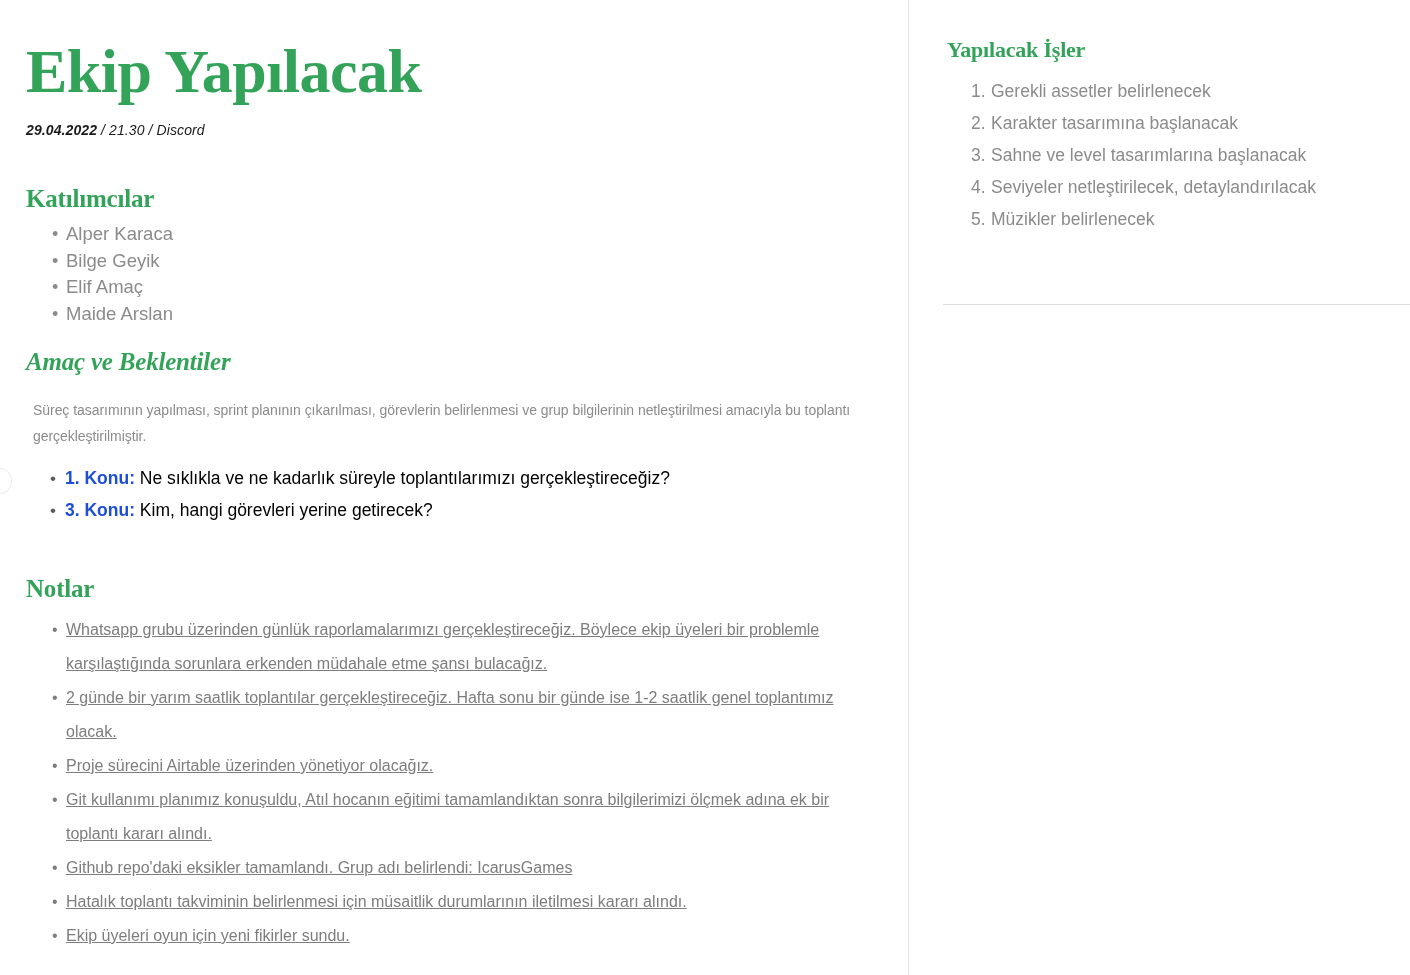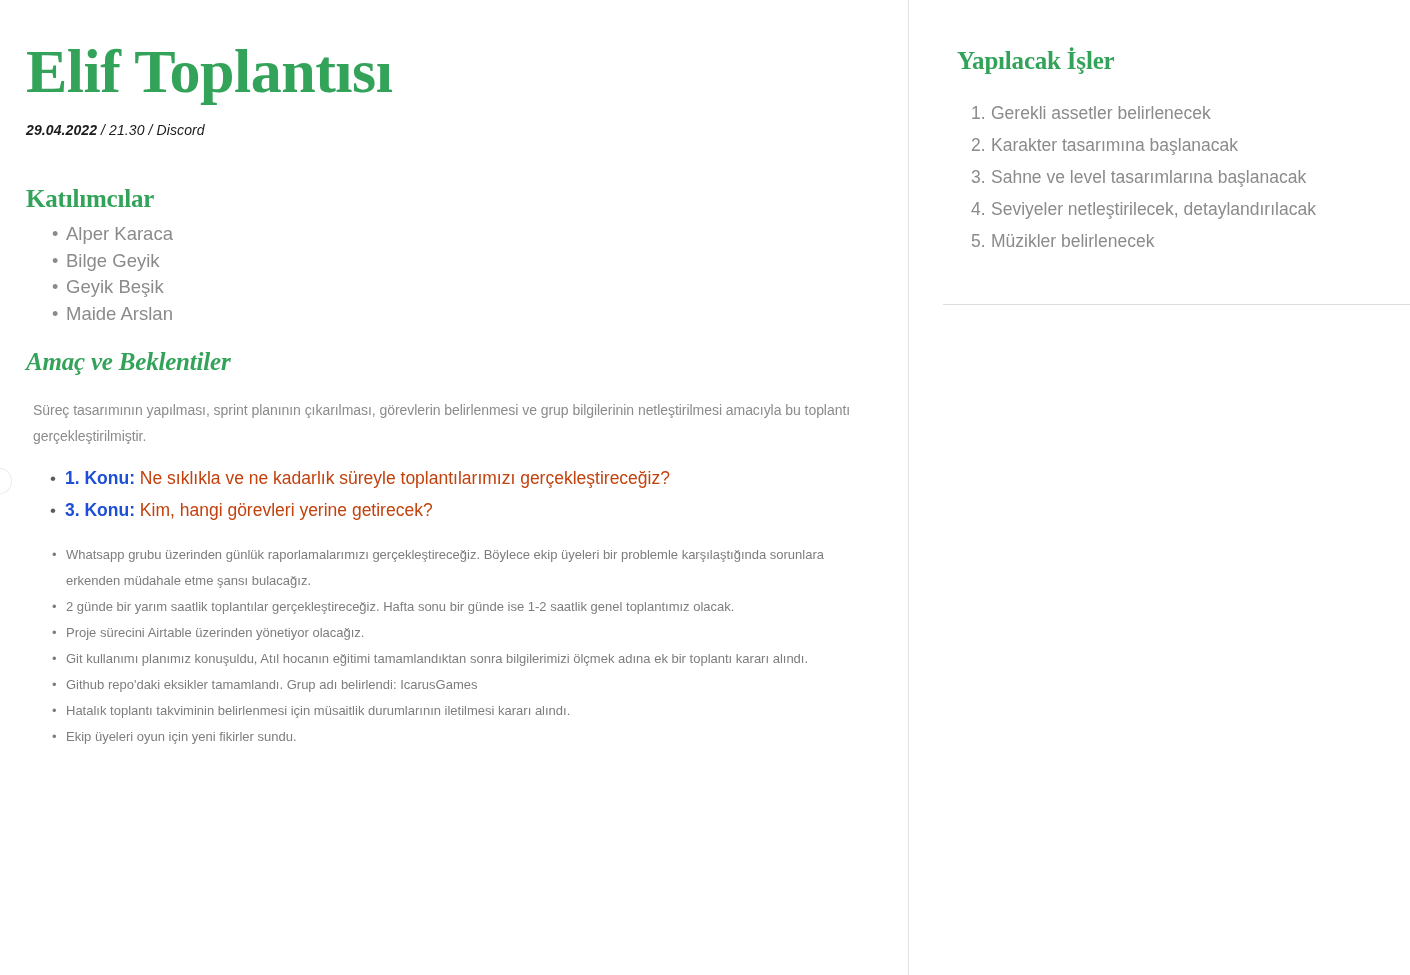--- a/index.html
+++ b/index.html
@@ -147,38 +147,39 @@
     display: inline-block;
     width: 15px;
     color: #5c5c5c;
     font-size: 17px;
   }
   ul.agenda-list .agenda-label {
     font-weight: bold;
     color: #1d4ed8;
     text-align: center;
   }
-  ul.agenda-list .agenda-text { color: #c2410c; }
+  ul.agenda-list .agenda-text { color: #000000; }
 
   
   ul.notes-list {
     list-style: none;
     margin: 0;
     padding: 10px 0 0 26px;
     max-width: 866px;
   }
   ul.notes-list li {
     font-family: "Liberation Sans Narrow", "Liberation Sans", sans-serif;
     font-stretch: condensed;
-    font-size: 13px;
-    line-height: 26px;
+    font-size: 16px;
+    line-height: 34px;
     color: #7d7d7d;
     text-indent: -14px;
     padding-left: 14px;
     margin-bottom: 0px;
+    text-decoration: underline;
   }
   ul.notes-list li .note-bullet {
     display: inline-block;
     width: 14px;
     text-indent: 0;
     color: #7d7d7d;
   }
   ul.notes-list li .note-body { }
 
   
@@ -187,23 +188,23 @@
     left: 909px;
     top: 0;
     width: 501px;
     height: 975px;
     padding: 0 12px 0 34px;
   }
 
   h2.side-head {
     font-family: "Liberation Serif", serif;
     font-weight: bold;
-    font-size: 25px;
+    font-size: 22px;
     color: #34a35a;
-    margin: 14px;
+    margin: 4px;
     padding-top: 33px;
     letter-spacing: -0.2px;
   }
 
   ol.todo-list {
     list-style: none;
     counter-reset: todo;
     margin: 0;
     padding: 8px 0 0 28px;
   }
@@ -235,45 +236,46 @@
 <body>
 
 <div class="page">
 
   <span class="edge-arc"></span>
 
   <div class="column-divider"></div>
 
   <div class="main-col">
 
-    <h1 class="doc-title">Elif Toplantısı</h1>
+    <h1 class="doc-title">Ekip Yapılacak</h1>
 
     <p class="doc-meta">
       <span class="meta-date">29.04.2022</span><span class="meta-sep"> / </span><span class="meta-time">21.30</span><span class="meta-sep"> / </span><span class="meta-place">Discord</span>
     </p>
 
     <h2 class="section-head sec-katilimcilar">Katılımcılar</h2>
 
     <ul class="plain-list">
       <li>Alper Karaca</li>
       <li>Bilge Geyik</li>
-      <li>Geyik Beşik</li>
+      <li>Elif Amaç</li>
       <li>Maide Arslan</li>
     </ul>
 
     <h2 class="section-head sec-amac">Amaç ve Beklentiler</h2>
 
     <p class="body-par">Süreç tasarımının yapılması, sprint planının çıkarılması, görevlerin belirlenmesi ve grup bilgilerinin netleştirilmesi amacıyla bu toplantı gerçekleştirilmiştir.</p>
 
 
     <ul class="agenda-list">
       <li><span class="agenda-label">1. Konu:</span><span class="agenda-text"> Ne sıklıkla ve ne kadarlık süreyle toplantılarımızı gerçekleştireceğiz?</span></li>
       <li><span class="agenda-label">3. Konu:</span><span class="agenda-text"> Kim, hangi görevleri yerine getirecek?</span></li>
     </ul>
 
+    <h2 class="section-head sec-notlar">Notlar</h2>
 
     <ul class="notes-list">
       <li><span class="note-bullet">•</span><span class="note-body">Whatsapp grubu üzerinden günlük raporlamalarımızı gerçekleştireceğiz. Böylece ekip üyeleri bir problemle karşılaştığında sorunlara erkenden müdahale etme şansı bulacağız.</span></li>
       <li><span class="note-bullet">•</span><span class="note-body">2 günde bir yarım saatlik toplantılar gerçekleştireceğiz. Hafta sonu bir günde ise 1-2 saatlik genel toplantımız olacak.</span></li>
       <li><span class="note-bullet">•</span><span class="note-body">Proje sürecini Airtable üzerinden yönetiyor olacağız.</span></li>
       <li><span class="note-bullet">•</span><span class="note-body">Git kullanımı planımız konuşuldu, Atıl hocanın eğitimi tamamlandıktan sonra bilgilerimizi ölçmek adına ek bir toplantı kararı alındı.</span></li>
       <li><span class="note-bullet">•</span><span class="note-body">Github repo'daki eksikler tamamlandı. Grup adı belirlendi: IcarusGames</span></li>
       <li><span class="note-bullet">•</span><span class="note-body">Hatalık toplantı takviminin belirlenmesi için müsaitlik durumlarının iletilmesi kararı alındı.</span></li>
       <li><span class="note-bullet">•</span><span class="note-body">Ekip üyeleri oyun için yeni fikirler sundu.</span></li>
     </ul>

